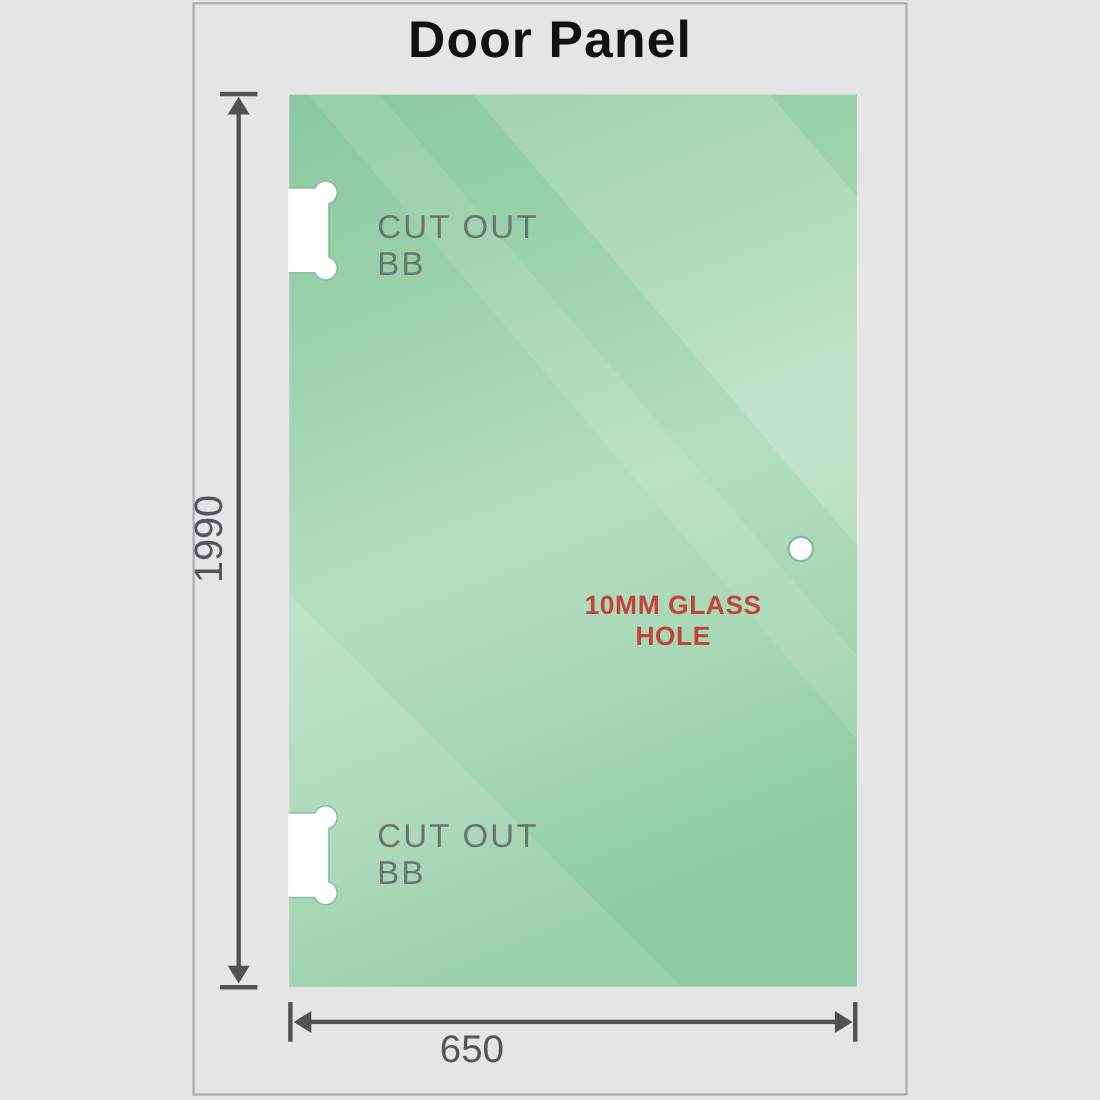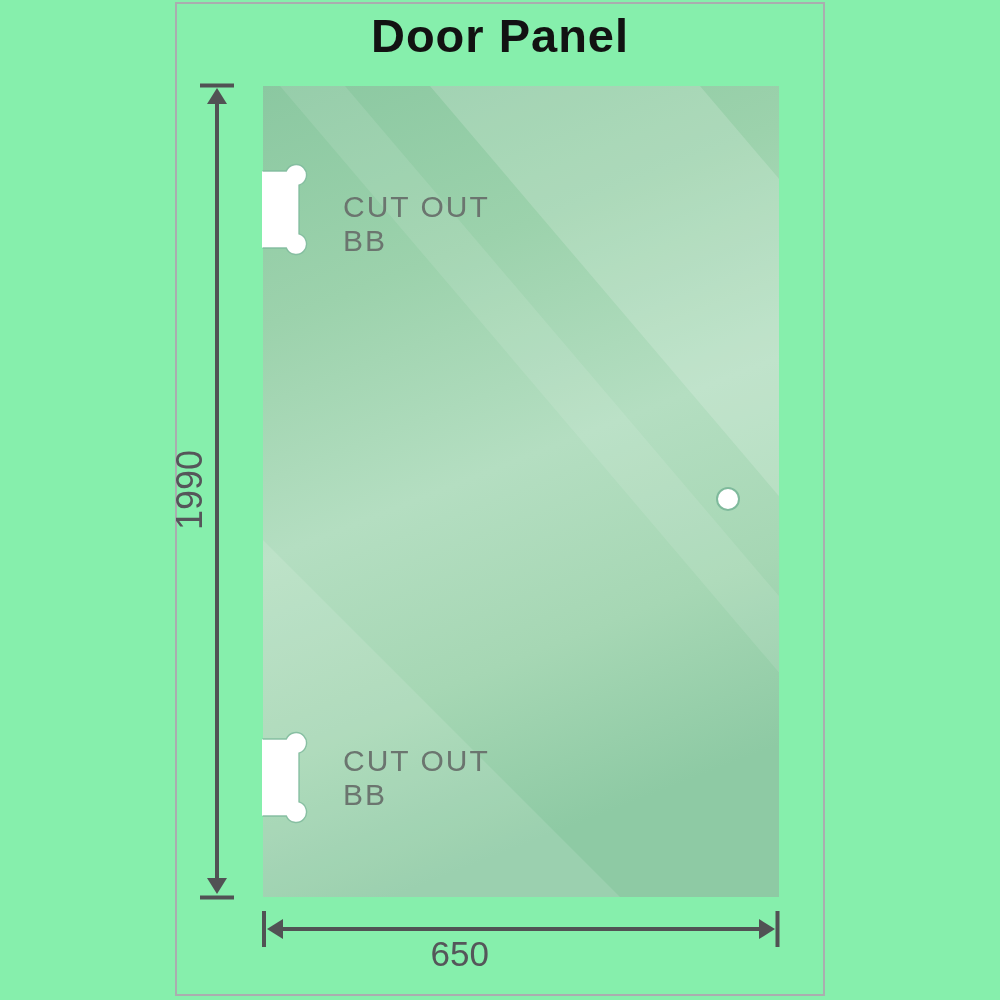--- a/index.html
+++ b/index.html
@@ -5,21 +5,21 @@
   html, body {
     margin: 0;
     padding: 0;
     background: #ffffff;
     font-family: "Liberation Sans", sans-serif;
   }
   .canvas {
     position: relative;
     width: 1000px;
     height: 1000px;
-    background: #86efac;
+    background: #e5e5e5;
     overflow: hidden;
   }
   .frame {
     position: absolute;
     left: 175px;
     top: 2px;
     width: 650px;
     height: 994px;
     border: 2px solid #aaadaf;
     box-sizing: border-box;
@@ -76,21 +76,21 @@
     align-items: center;
     justify-content: center;
     transform: rotate(-90deg);
     font-size: 36px;
     color: #55565a;
   }
   .dim-width-label {
     left: 369px;
     top: 934px;
     width: 120px;
-    text-align: right;
+    text-align: center;
     font-size: 35px;
     color: #55565a;
   }
 </style>
 </head>
 <body>
 
 <div class="canvas">
 
   <div class="frame"></div>
@@ -144,16 +144,17 @@
       <rect x="262" y="911" width="4" height="36"></rect>
       <polygon points="267,929 283,919 283,939"></polygon>
       <rect x="281" y="927" width="479" height="4"></rect>
       <polygon points="775,929 759,919 759,939"></polygon>
       <rect x="775.5" y="911" width="4" height="36"></rect>
     </g>
   </svg>
 
   <div class="label cutout-label top">CUT OUT BB</div>
   <div class="label cutout-label bottom">CUT OUT BB</div>
+  <div class="label hole-label">10MM GLASS HOLE</div>
   <div class="label dim-height-label">1990</div>
   <div class="label dim-width-label">650</div>
 
 </div>
 
 </body></html>

